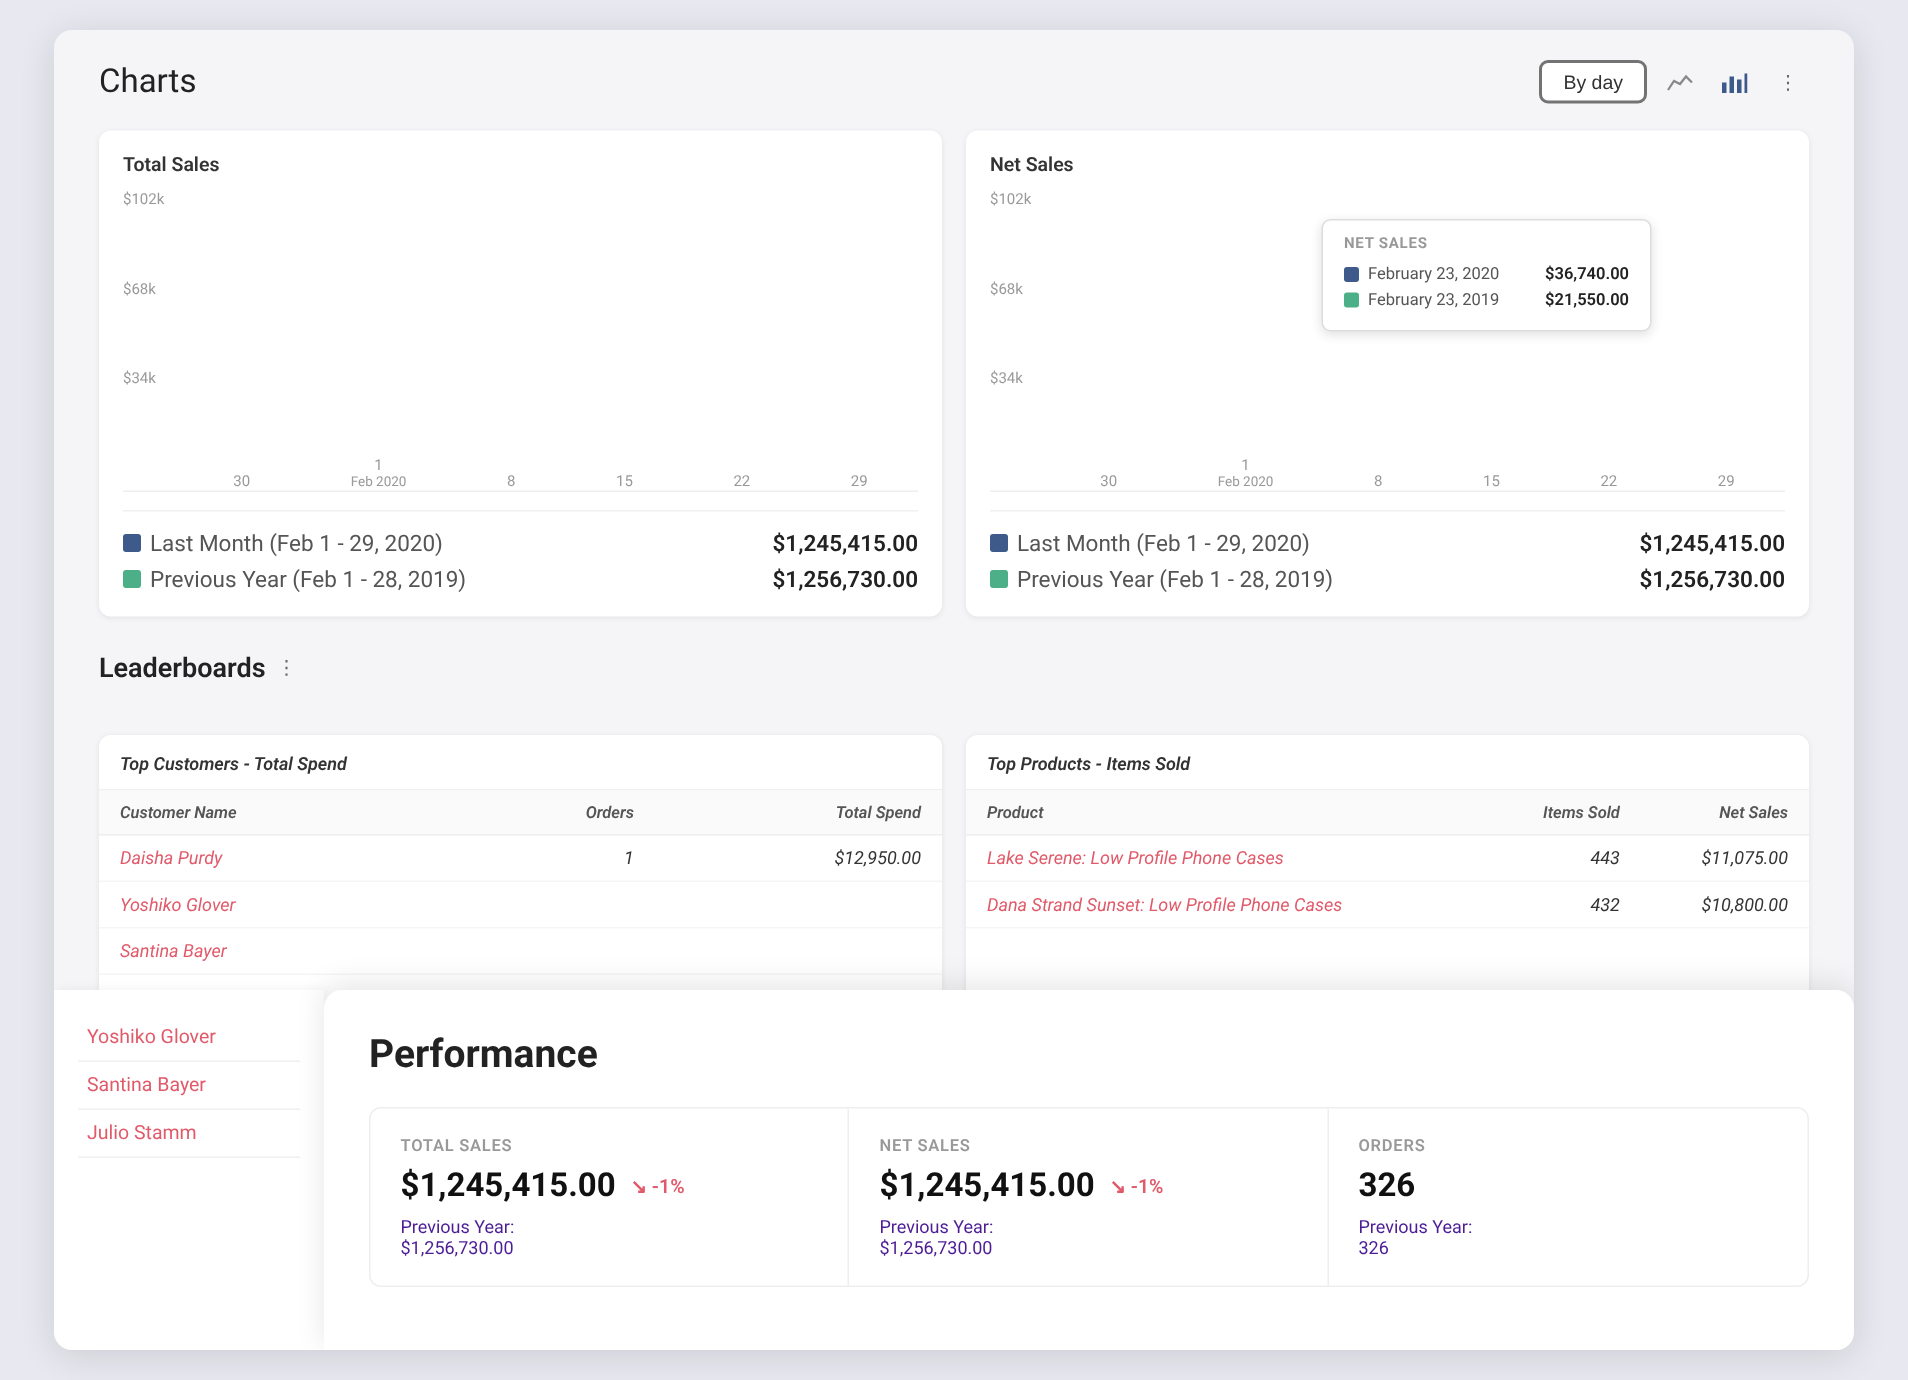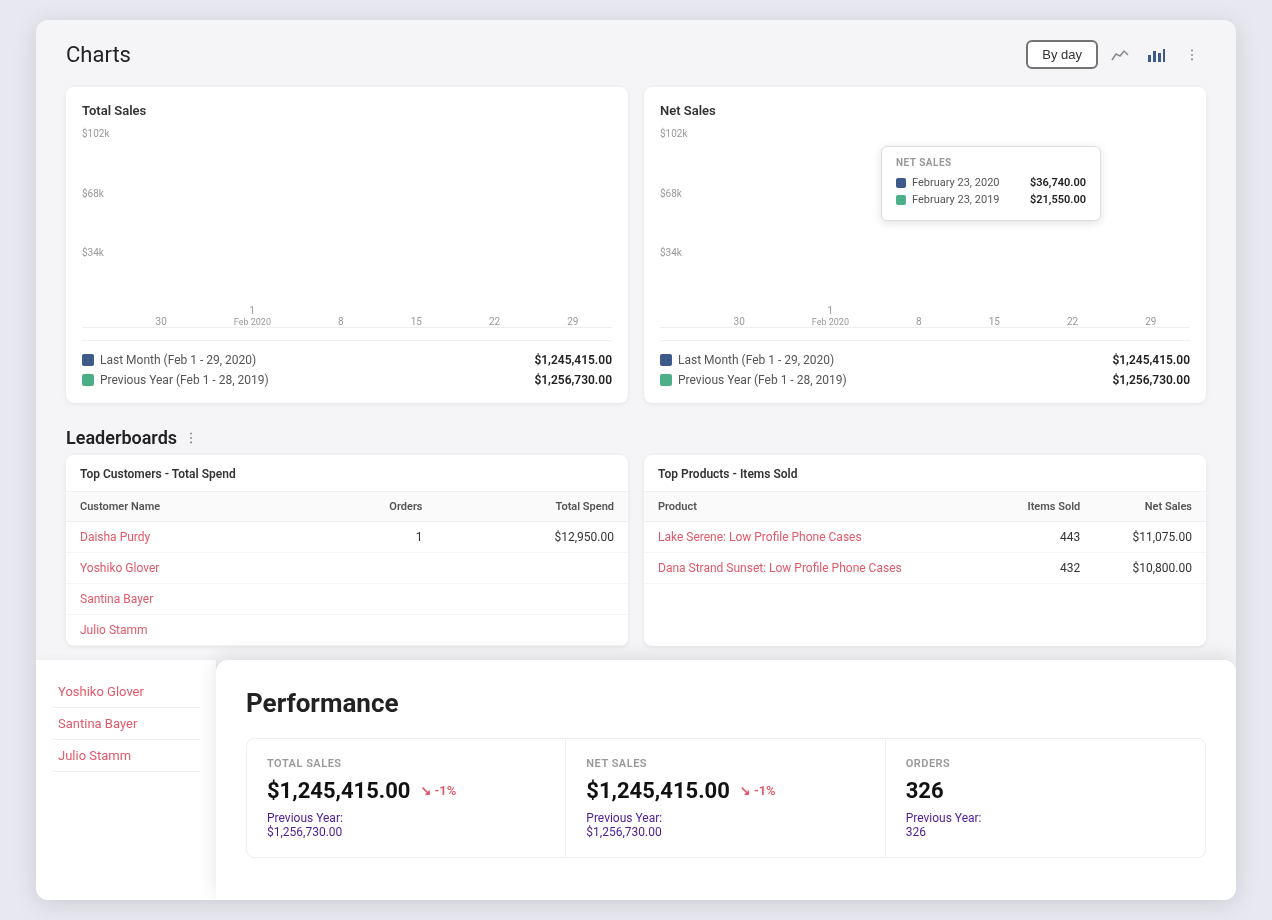--- a/index.html
+++ b/index.html
@@ -147,21 +147,21 @@
       flex-direction: column;
       gap: 6px;
       margin-top: 12px;
       padding-top: 12px;
       border-top: 1px solid #f0f0f0;
     }
     .legend-row {
       display: flex;
       align-items: center;
       justify-content: space-between;
-      font-size: 12px;
+      font-size: 15px;
     }
     .legend-left {
       display: flex;
       align-items: center;
       gap: 6px;
       color: #555;
     }
     .legend-dot {
       width: 12px;
       height: 12px;
@@ -214,32 +214,33 @@
     }
     .tooltip-value {
       font-weight: 600;
       color: #222;
     }
 
     
     .leaderboards-header {
       display: flex;
       align-items: center;
-      margin-bottom: 4px;
+      margin-bottom: 31px;
     }
     .leaderboards-title {
       font-size: 18px;
       font-weight: 600;
       color: #222;
     }
     .leaderboards-row {
       display: grid;
       grid-template-columns: 1fr 1fr;
       gap: 16px;
       margin-bottom: 20px;
+      font-style: italic;
     }
     .table-card {
       background: #fff;
       border-radius: 8px;
       box-shadow: 0 1px 4px rgba(0,0,0,0.08);
       overflow: hidden;
     }
     .table-card-title {
       font-size: 12px;
       font-weight: 600;

